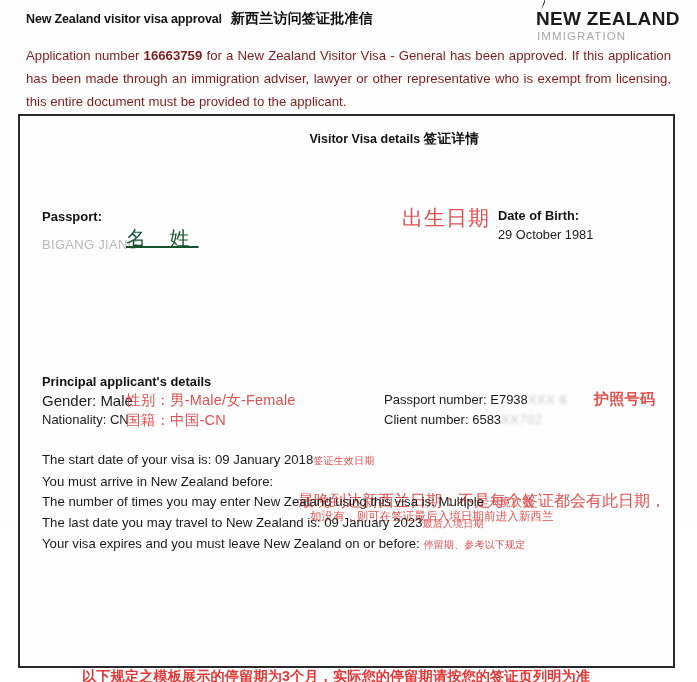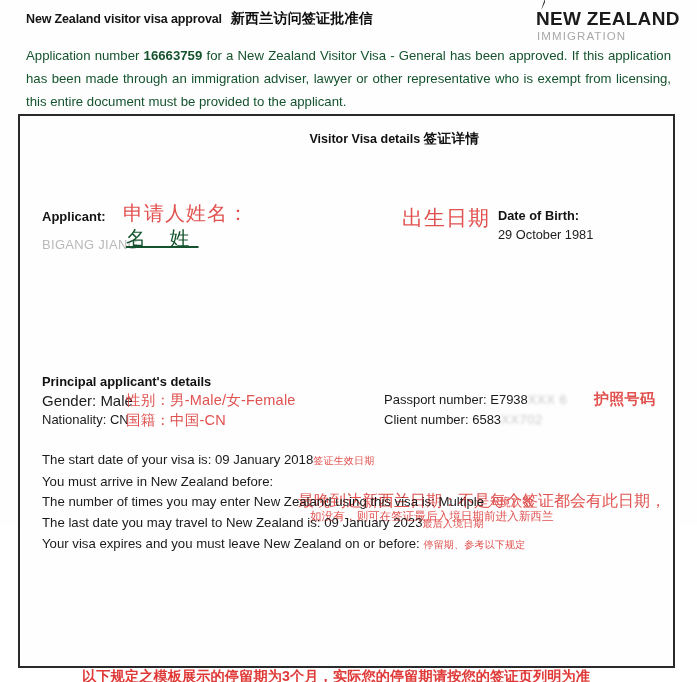--- a/index.html
+++ b/index.html
@@ -91,21 +91,21 @@
   }
 
   .intro-para {
     position: absolute;
     left: 26px;
     top: 44px;
     width: 645px;
     font-size: 13.2px;
     line-height: 23px;
     text-align: justify;
-    color: #14532d;
+    color: #7f1d1d;
   }
   .intro-para b {
     font-weight: bold;
   }
 
   
   .visa-box {
     position: absolute;
     left: 18px;
     top: 114px;
@@ -359,23 +359,22 @@
   </div>
 
   <div class="visa-box">
 
     <div class="box-title">
       <span>Visitor Visa details</span>
       <span class="zh">签证详情</span>
     </div>
 
     <div class="applicant-area">
-      <span class="applicant-label">Applicant:</span>
+      <span class="applicant-label">Passport:</span>
       <span class="applicant-name">BIGANG JIANG</span>
-      <span class="ann-applicant-1">申请人姓名：</span>
       <span class="ann-applicant-2">名 姓</span>
 
       <span class="ann-dob">出生日期</span>
       <span class="dob-label">Date of Birth:</span>
       <span class="dob-value">29 October 1981</span>
     </div>
 
     <div class="principal">
       <div class="principal-heading">Principal applicant's details</div>
 

